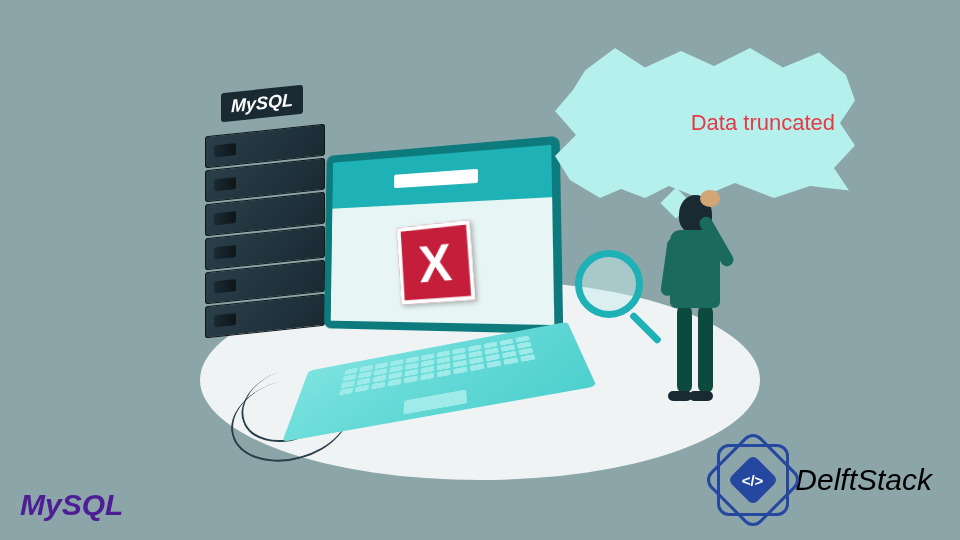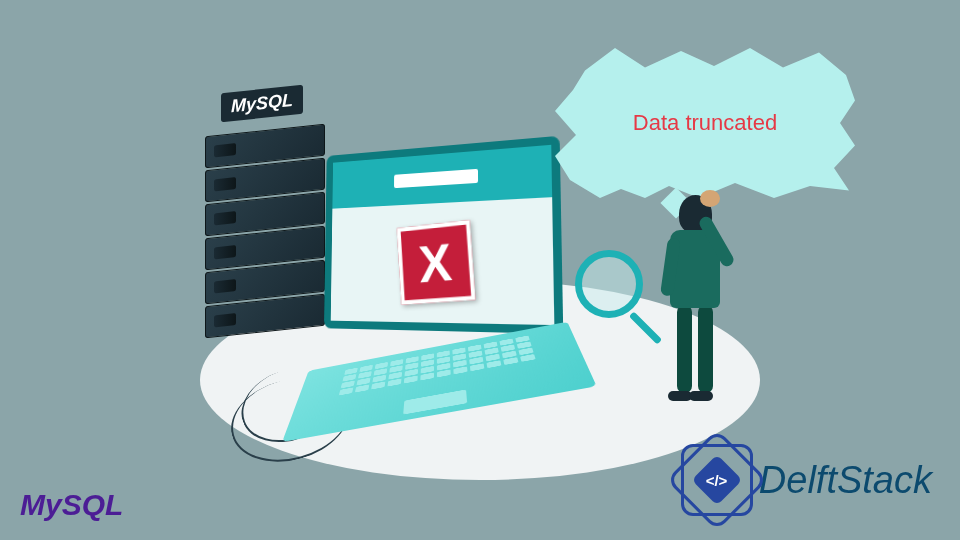--- a/index.html
+++ b/index.html
@@ -276,21 +276,21 @@
 
 .speech-bubble {
   position: absolute;
   left: 555px;
   top: 48px;
   width: 300px;
   height: 150px;
   background: #b5f0ed;
   display: flex;
   align-items: center;
-  justify-content: center;
+  justify-content: flex-end;
   text-align: center;
   padding: 20px;
   clip-path: polygon(
     10% 15%, 20% 0%, 30% 13%, 42% 2%, 53% 12%, 65% 0%, 76% 13%, 88% 3%, 97% 18%,
     100% 35%, 95% 50%, 100% 65%, 93% 80%, 98% 95%,
     85% 92%, 73% 100%, 60% 90%, 48% 100%, 38% 92%, 30% 100%,
     22% 94%, 15% 100%, 5% 88%, 0% 72%, 7% 58%, 0% 42%, 6% 28%
   );
 }
 .speech-text {
@@ -361,22 +361,22 @@
   align-items: center;
   justify-content: center;
 }
 .delft-code {
   color: #fff;
   font-size: 15px;
   font-weight: bold;
   transform: rotate(-45deg);
 }
 .delft-text {
-  color: #0c4a6e;
-  font-size: 38px;
+  color: #000000;
+  font-size: 30px;
   font-weight: 500;
   font-style: italic;
 }
 </style>
 </head>
 <body>
 
 <div class="platform"></div>
 
 <div class="cable cable1"></div>

